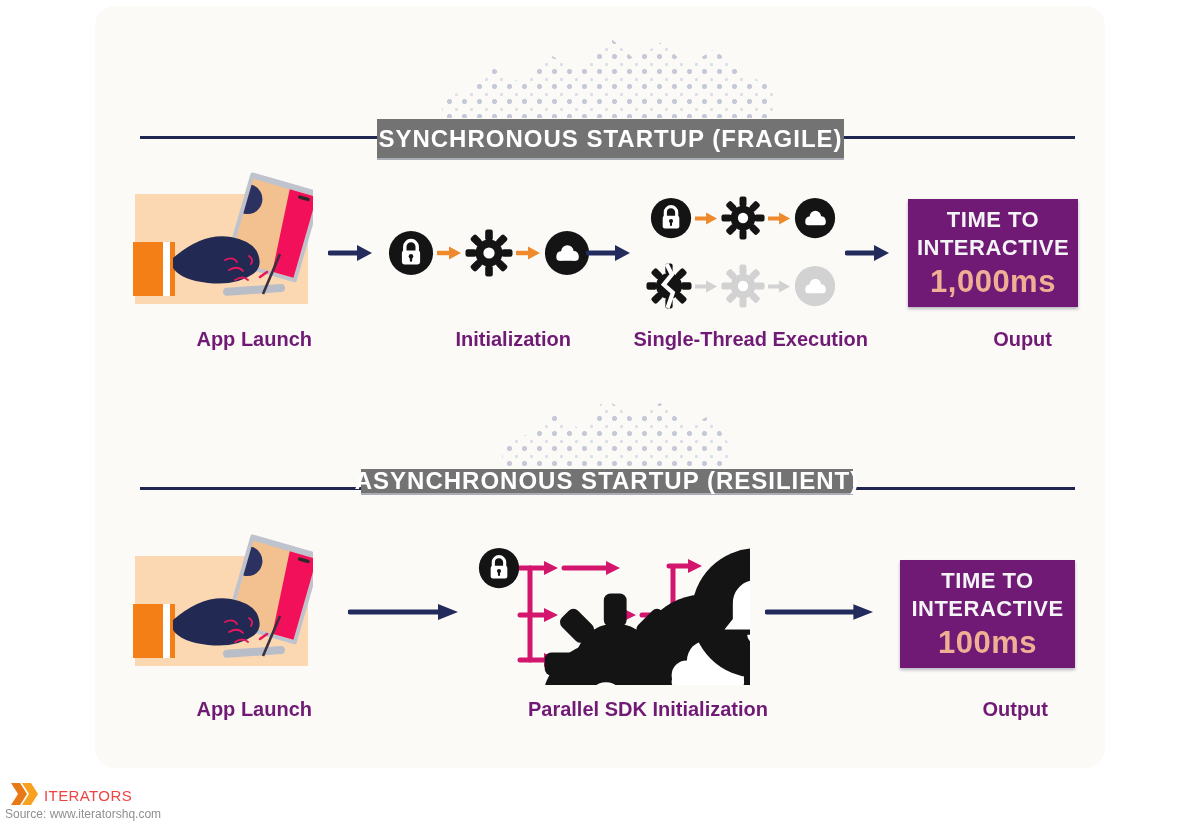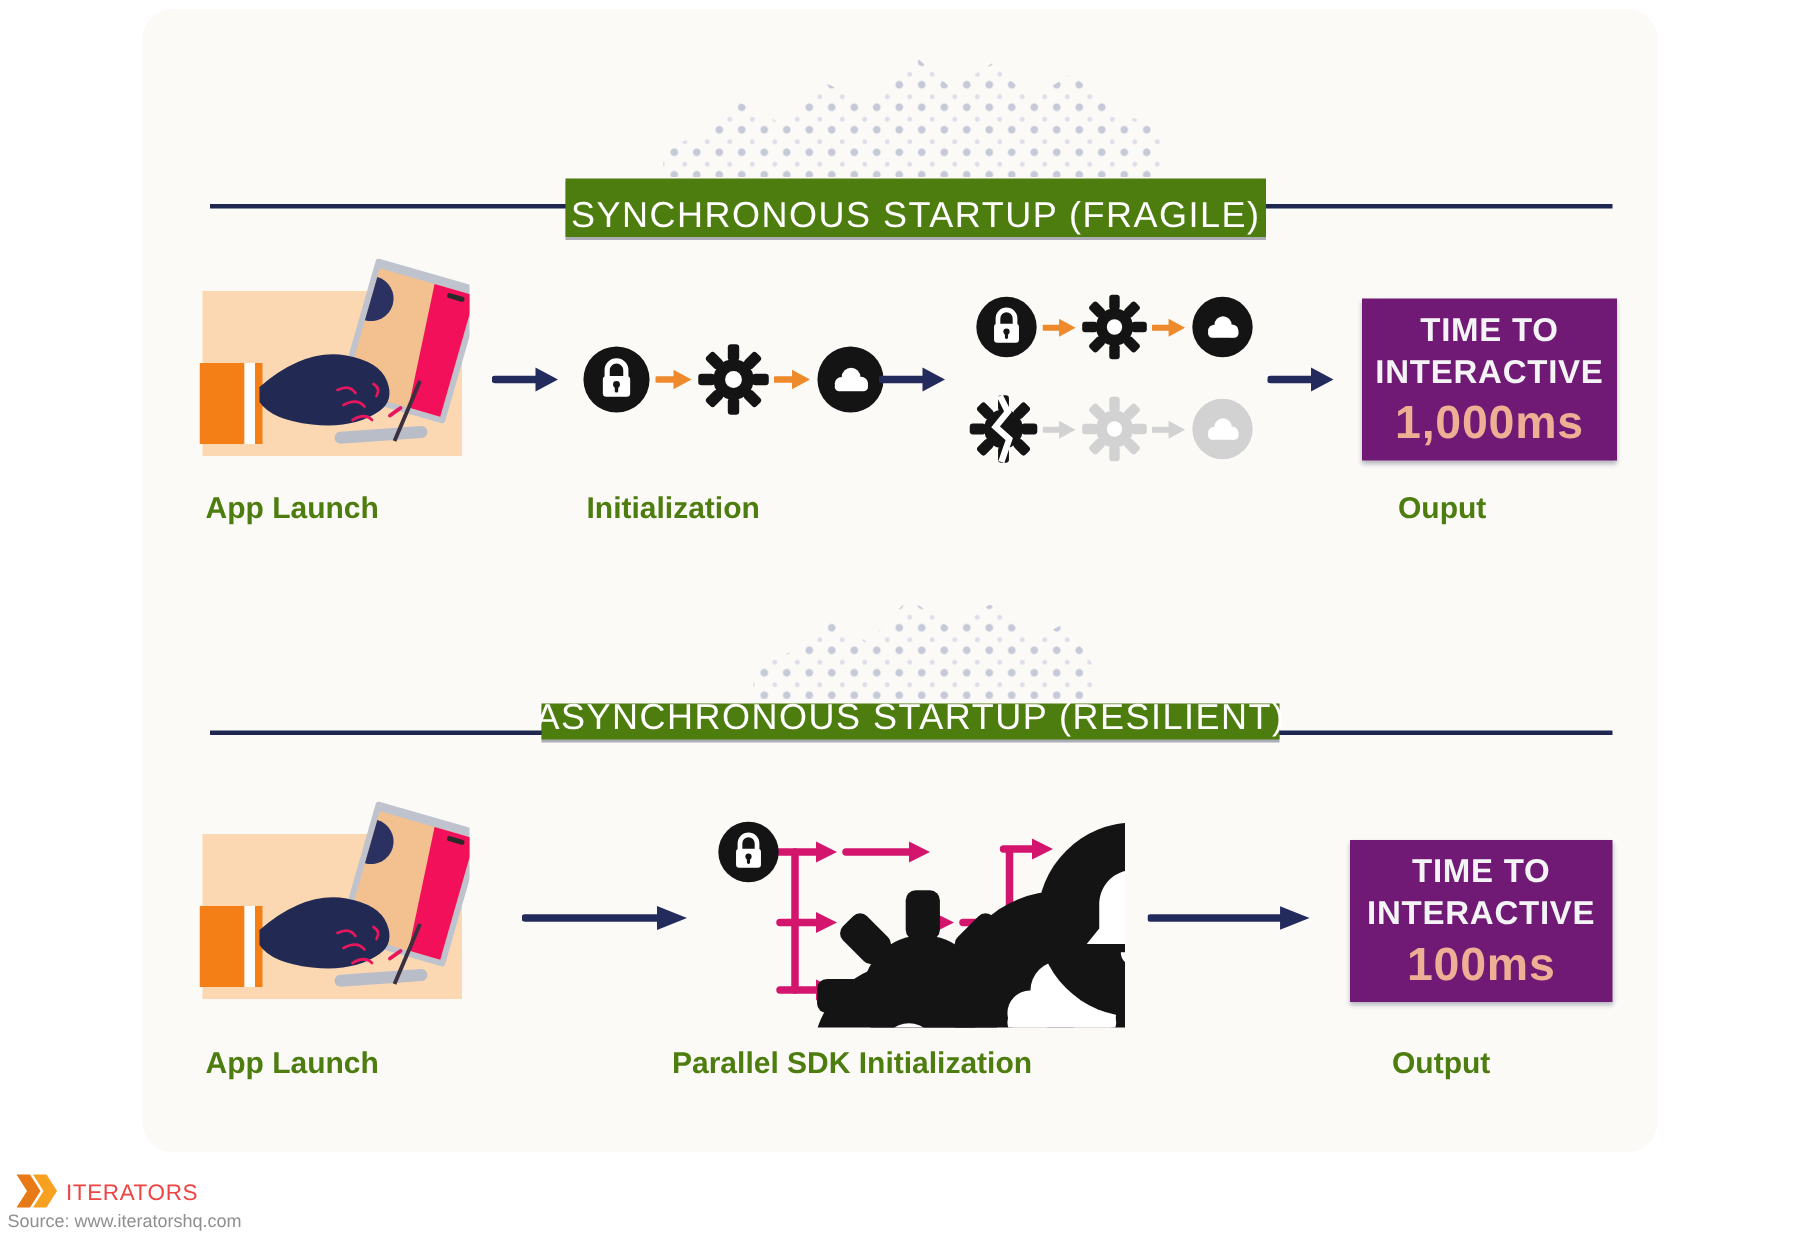--- a/index.html
+++ b/index.html
@@ -24,28 +24,28 @@
     clip-path:polygon(0% 100%,0% 76%,9% 66%,15% 40%,24% 58%,33% 26%,42% 44%,50% 2%,58% 30%,66% 10%,74% 38%,82% 18%,90% 46%,100% 62%,100% 100%);
   }
   .dots.bottom{
     left:502px;top:396px;width:226px;height:70px;
     clip-path:polygon(0% 100%,0% 70%,12% 54%,22% 24%,34% 46%,46% 4%,58% 32%,70% 10%,82% 44%,92% 28%,100% 66%,100% 100%);
   }
   .rule{
     height:3px;background:#1f2650;left:140px;width:935px;
   }
   .banner{
-    background:#4d7c0f;color:#ffffff;
-    display:flex;align-items:flex-end;justify-content:center;
-    font-weight:400;font-size:24px;letter-spacing:1px;
+    background:#737373;color:#ffffff;
+    display:flex;align-items:center;justify-content:center;
+    font-weight:700;font-size:24px;letter-spacing:1px;
     box-shadow:0 2px 0 rgba(20,25,60,.35);
     white-space:nowrap;
   }
   .label{
-    color:#4d7c0f;font-weight:700;font-size:20px;text-align:left;line-height:1.3;
+    color:#701a75;font-weight:700;font-size:20px;text-align:right;line-height:1.3;
   }
   .outbox{
     background:#701a75;color:#fff;display:flex;flex-direction:column;
     align-items:center;justify-content:center;text-align:center;
     box-shadow:0 2px 3px rgba(20,25,60,.3);
   }
   .outbox .tti{font-size:22px;font-weight:800;letter-spacing:.5px;line-height:1.25;color:#f4f4f6;}
   .outbox .val{font-size:31px;font-weight:800;color:#eeb094;margin-top:3px;letter-spacing:.5px;}
   .iconrow{display:flex;align-items:center;}
   .footer-brand{color:#ef4444;font-weight:400;font-size:15px;letter-spacing:.4px;}
@@ -233,20 +233,21 @@
         <use href="#sy-gear"></use>
       </svg>
     <svg width="23" height="15" viewBox="0 0 25 16" style="margin:0 3px;color:#d2d2d2;">
         <use href="#sy-arrow-small"></use>
       </svg>
     <svg width="42" height="42" viewBox="0 0 48 48" style="color:#d2d2d2;">
         <use href="#sy-cloud"></use>
       </svg>
   </div>
   <div class="abs label" style="left:618px;top:326px;width:250px;">
+    <span style="display:block">Single-Thread Execution</span>
   </div>
 
   <svg class="abs" style="left:845px;top:243px;" width="46" height="20">
       <use href="#sy-arrow-navy"></use>
     </svg>
 
   <div class="abs outbox" style="left:908px;top:199px;width:170px;height:108px;">
     <div class="tti">TIME TO</div>
     <div class="tti">INTERACTIVE</div>
     <div class="val">1,000ms</div>

